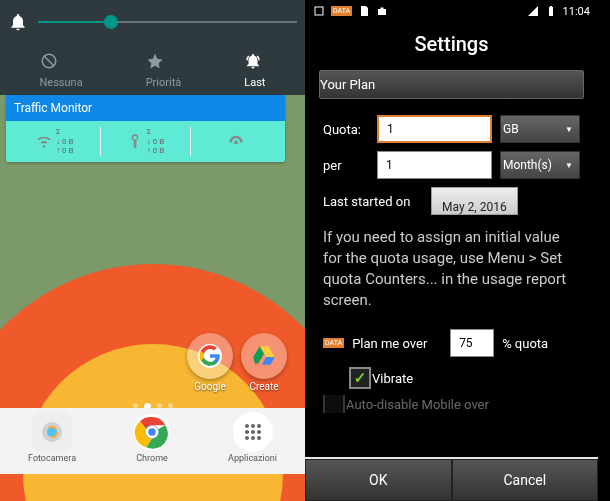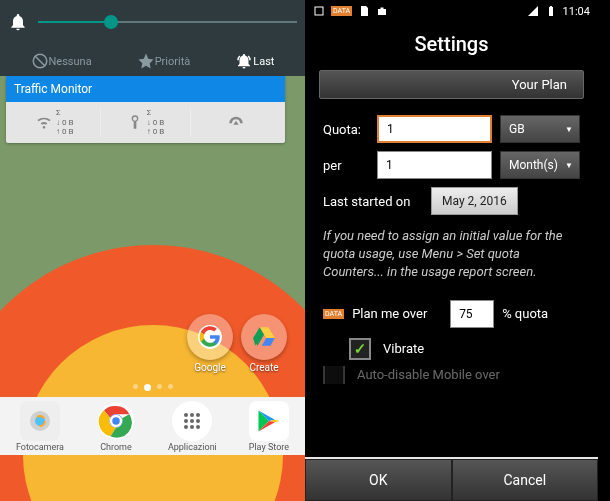--- a/index.html
+++ b/index.html
@@ -10,65 +10,65 @@
 
 
 .qs{background:#2f3a3f;color:#fff;padding:10px 8px 6px}
 .qs-row1{display:flex;align-items:center;gap:10px}
 .bell{width:20px;height:20px}
 .slider{flex:1;height:24px;position:relative;display:flex;align-items:center}
 .slider-track{height:2px;background:#61757d;width:100%;position:relative}
 .slider-fill{position:absolute;left:0;height:2px;background:#009688;width:28%}
 .slider-thumb{position:absolute;left:28%;width:14px;height:14px;border-radius:50%;background:#009688;transform:translate(-50%,-50%);top:50%}
 .qs-modes{display:flex;justify-content:space-around;margin-top:18px;font-size:11px;color:#8a9a9f}
-.mode{display:flex;flex-direction:row;align-items:center;}
+.mode{display:flex;flex-direction:column;align-items:flex-start;gap:6px}
 .mode.active{color:#fff}
 .mode svg{width:18px;height:18px}
 
 .wall{position:relative;height:calc(501px - 122px);background:#7c9a69}
 .circ-orange{position:absolute;width:420px;height:420px;border-radius:50%;background:#f05a2a;left:50%;bottom:-210px;transform:translateX(-50%)}
 .circ-yellow{position:absolute;width:260px;height:260px;border-radius:50%;background:#f7b733;left:50%;bottom:-130px;transform:translateX(-50%)}
 
-.widget{position:absolute;top:0;left:6px;right:20px;background:#e5e5e5;border-radius:2px;box-shadow:0 1px 3px rgba(0,0,0,.3)}
+.widget{position:absolute;top:0;left:6px;right:20px;background:#5eead4;border-radius:2px;box-shadow:0 1px 3px rgba(0,0,0,.3)}
 .widget-h{background:#0f87e6;color:#fff;font-size:12px;padding:6px 8px}
 .widget-b{display:flex;align-items:center;padding:6px 4px;font-size:8px;color:#666}
 .wcol{flex:1;display:flex;align-items:center;justify-content:center;gap:4px;border-right:1px solid #eee}
 .wcol:last-child{border-right:none}
 .wcol svg{width:16px;height:16px;fill:#888}
 .wstats{display:flex;flex-direction:column;font-size:8px;line-height:1.2}
 
 .icons-row{position:absolute;bottom:82px;left:0;right:0;display:flex;justify-content:flex-end;padding:0 14px}
 .fld{display:flex;flex-direction:column;align-items:center;width:54px}
 .fld-circle{width:46px;height:46px;border-radius:50%;background:rgba(255,255,255,.35);display:flex;align-items:center;justify-content:center;box-shadow:0 2px 4px rgba(0,0,0,.3)}
 .fld-label{color:#fff;font-size:10px;margin-top:2px;text-shadow:0 1px 2px rgba(0,0,0,.6)}
 
 .dots{position:absolute;bottom:64px;left:0;right:0;display:flex;justify-content:center;gap:6px}
 .dot{width:5px;height:5px;border-radius:50%;background:rgba(255,255,255,.4)}
 .dot.home{width:7px;height:7px;background:#fff}
 
-.dock{position:absolute;bottom:0;left:0;right:0;height:58px;background:#f3f3f3;display:flex;justify-content:space-around;align-items:flex-start;padding-top:4px}
+.dock{position:absolute;bottom:0;left:0;right:0;height:66px;background:#f3f3f3;display:flex;justify-content:space-around;align-items:flex-start;padding-top:4px}
 .dicon{display:flex;flex-direction:column;align-items:center;gap:1px}
 .dlabel{font-size:9px;color:#555}
 .sq{width:40px;height:40px;border-radius:8px;display:flex;align-items:center;justify-content:center}
 
 
 .status{height:22px;display:flex;align-items:center;justify-content:space-between;padding:0 8px;font-size:11px;background:#000}
 .status-l,.status-r{display:flex;align-items:center;gap:6px}
 .status svg{width:12px;height:12px;fill:#fff}
 .title{text-align:center;font-weight:500;font-size:20px;padding:10px 0 14px}
-.sect{background:linear-gradient(#555,#333);text-align:right;font-size:13px;padding:6px 16px;border-radius:2px;margin:0 14px 12px;border:1px solid #666}
+.sect{background:linear-gradient(#555,#333);text-align:left;font-size:13px;padding:6px 0;border-radius:2px;margin:0 14px 12px;border:1px solid #666}
 .row{display:flex;align-items:center;gap:8px;padding:4px 18px;font-size:13px}
 .row label{min-width:46px}
 .inp{background:#fff;color:#000;border:1px solid #888;height:28px;padding:0 8px;font-size:12px;min-width:50px}
 .inp.quota{border:2px solid #e08030}
-.sel{background:linear-gradient(#666,#444);color:#fff;border:1px solid #333;height:28px;padding:0 22px 0 8px;font-size:12px;position:relative;min-width:80px;display:flex;align-items:center}
+.sel{background:linear-gradient(#666,#444);color:#fff;border:1px solid #333;height:28px;padding:0 22px 0 2px;font-size:12px;position:relative;min-width:80px;display:flex;align-items:center}
 .sel::after{content:"▼";position:absolute;right:6px;font-size:8px}
-.datebtn{background:linear-gradient(#eee,#ccc);color:#222;border:1px solid #999;height:28px;padding:0 10px;font-size:12px;display:flex;align-items:center}
-.hint{font-style:italic;font-size:13px;color:#ccc;padding:8px 18px 14px;line-height:1.4}
-.chk{display:flex;align-items:center;gap:12px;padding:6px 18px;font-size:13px}
+.datebtn{background:linear-gradient(#eee,#ccc);color:#222;border:1px solid #999;height:28px;padding:0 10px;font-size:12px;display:flex;align-items:flex-end}
+.hint{font-size:15px;color:#ccc;padding:8px 18px 14px;line-height:1.4}
+.chk{display:flex;align-items:center;gap:1px;padding:6px 18px;font-size:13px}
 .chkbox{width:22px;height:22px;border:2px solid #888;background:#222;display:flex;align-items:center;justify-content:center}
 .chkbox.on::after{content:"✓";color:#7bd437;font-weight:bold;font-size:15px}
 .spacer{flex:1}
 .ftr{display:flex;border-top:2px solid #e5e5e5}
 .fbtn{flex:1;background:linear-gradient(#555,#333);color:#fff;text-align:center;padding:12px 0;font-size:14px;border:1px solid #222}
 .data-badge{font-size:7px;background:#e08030;color:#fff;padding:1px 2px}
 </style>
 </head>
 <body>
 
@@ -210,31 +210,20 @@
               <circle cx="6" cy="12" r="2"></circle>
               <circle cx="12" cy="12" r="2"></circle>
               <circle cx="18" cy="12" r="2"></circle>
               <circle cx="6" cy="18" r="2"></circle>
               <circle cx="12" cy="18" r="2"></circle>
               <circle cx="18" cy="18" r="2"></circle>
             </svg>
           </div>
         <span class="dlabel">Applicazioni</span>
       </div>
-      <div class="dicon">
-        <div class="sq" style="background:#fff">
-            <svg width="28" height="28" viewBox="0 0 24 24">
-              <path fill="#00C853" d="M3 3v18l9-9z"></path>
-              <path fill="#2196F3" d="M3 3l14 8-5 1z"></path>
-              <path fill="#FFC107" d="M17 11l4 1-4 1-5-1z"></path>
-              <path fill="#F44336" d="M3 21l14-8-5-1z"></path>
-            </svg>
-          </div>
-        <span class="dlabel">Play Store</span>
-      </div>
     </div>
   </div>
 </div>
 
 <div class="phone right">
   <div class="status">
     <div class="status-l">
       <svg viewBox="0 0 24 24">
           <rect x="4" y="4" width="16" height="16" fill="none" stroke="#fff" stroke-width="2"></rect>
         </svg>

